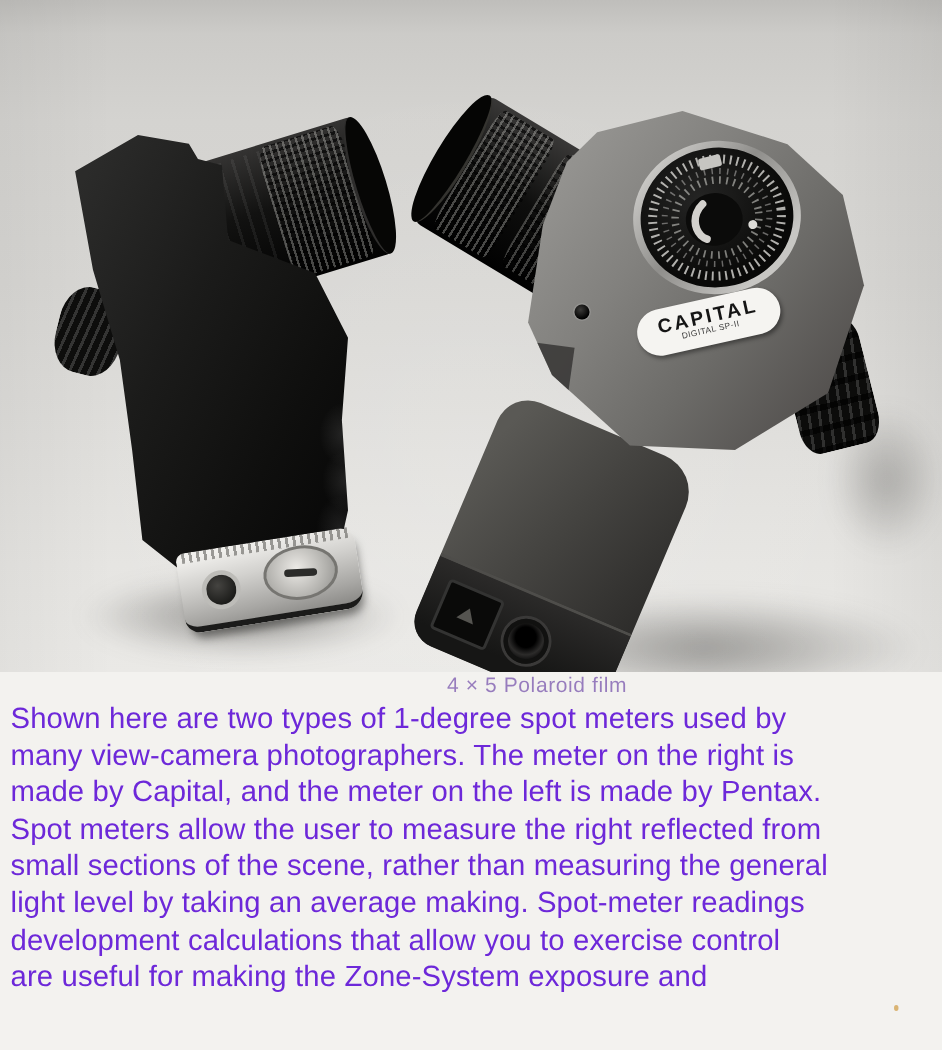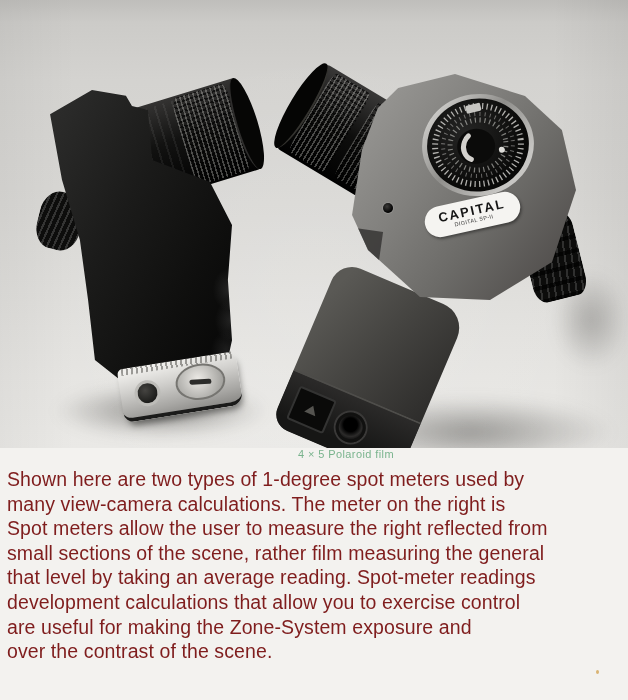--- a/index.html
+++ b/index.html
@@ -119,23 +119,23 @@
     transform:rotate(-8deg);}
   .c-label{position:absolute;left:424px;top:199px;width:97px;height:31px;z-index:5;
     transform:rotate(-12.5deg);border-radius:16px;
     background:#f5f4f1;box-shadow:1px 2px 3px rgba(0,0,0,.4);
     display:flex;flex-direction:column;align-items:center;justify-content:center;}
   .c-label-title{font-size:13px;font-weight:700;letter-spacing:1.8px;color:#151515;line-height:12px;}
   .c-label-sub{font-size:7px;color:#3a3a3a;letter-spacing:.4px;transform:scale(.8);line-height:7px;}
 
   
   .ghost{position:absolute;left:298px;top:448px;width:330px;z-index:1;
-    font-size:11px;color:#15803d;opacity:.55;letter-spacing:.4px;filter:blur(.4px);}
+    font-size:14px;color:#4c1d95;opacity:.55;letter-spacing:.4px;filter:blur(.4px);}
   .caption{position:absolute;left:7px;top:467px;width:616px;
-    font-size:19.5px;line-height:24.6px;color:#7f1d1d;letter-spacing:.1px;}
+    font-size:19.5px;line-height:24.6px;color:#6d28d9;letter-spacing:.1px;}
   .speck{position:absolute;left:596px;top:670px;width:3px;height:4px;border-radius:50%;
     background:#cf9a3f;opacity:.7;}
 </style>
 </head>
 <body>
 
 <div class="photo">
 
   <div class="shadow p-shadow"></div>
   <div class="shadow c-shadow1"></div>
@@ -207,22 +207,22 @@
   <div class="c-label">
     <div class="c-label-title">CAPITAL</div>
     <div class="c-label-sub">DIGITAL SP-II</div>
   </div>
 </div>
 
 <div class="ghost">4 × 5 Polaroid film</div>
 
 <div class="caption">
   <div class="cap-line">Shown here are two types of 1-degree spot meters used by</div>
-  <div class="cap-line">many view-camera calculations. The meter on the right is</div>
+  <div class="cap-line">many view-camera photographers. The meter on the right is</div>
+  <div class="cap-line">made by Capital, and the meter on the left is made by Pentax.</div>
   <div class="cap-line">Spot meters allow the user to measure the right reflected from</div>
-  <div class="cap-line">small sections of the scene, rather film measuring the general</div>
-  <div class="cap-line">that level by taking an average reading. Spot-meter readings</div>
+  <div class="cap-line">small sections of the scene, rather than measuring the general</div>
+  <div class="cap-line">light level by taking an average making. Spot-meter readings</div>
   <div class="cap-line">development calculations that allow you to exercise control</div>
   <div class="cap-line">are useful for making the Zone-System exposure and</div>
-  <div class="cap-line">over the contrast of the scene.</div>
 </div>
 
 <div class="speck"></div>
 
 </body></html>

